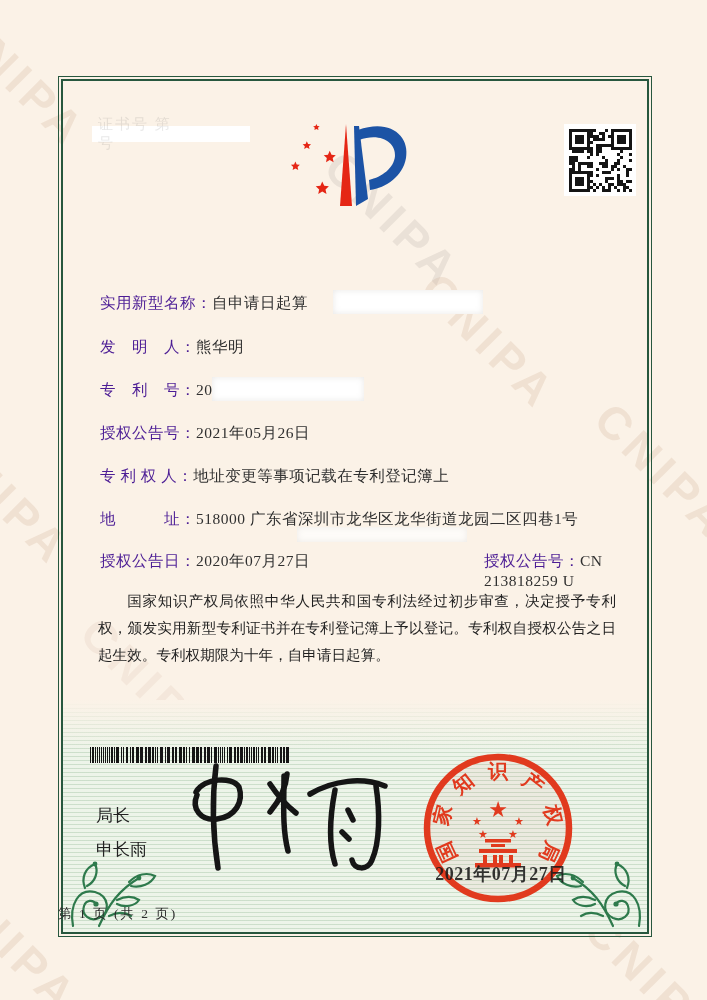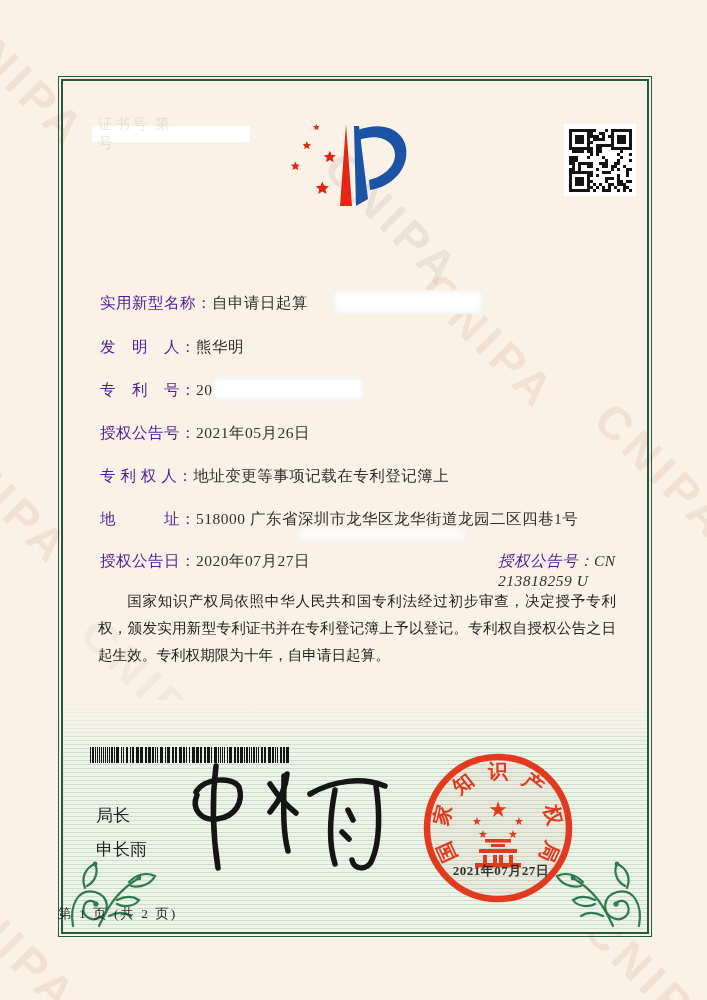--- a/index.html
+++ b/index.html
@@ -49,39 +49,39 @@
     position:absolute; left:0; top:210px; width:707px; text-align:center;
     font-size:37px; font-weight:bold; letter-spacing:7px; color:#141414;
   }
   
   .row{position:absolute; left:100px; width:520px; font-size:15.5px; color:#303030; letter-spacing:0.5px;}
   .row .lbl{color:#4c1d95;}
   .redact{position:absolute; background:#ffffff; box-shadow:inset 0 0 6px rgba(190,185,180,0.35);}
   .r-name{left:333px; top:290px; width:150px; height:24px;}
   .r-patno{left:212px; top:377px; width:152px; height:24px;}
   .r-addr{left:297px; top:527px; width:170px; height:15px; opacity:.75;}
-  .grant-no{position:absolute; left:398px; top:0;font-style:italic;}
+  .grant-no{position:absolute; left:384px; top:0;}
   
   .bodytext{
     position:absolute; left:98px; top:588px; width:518px;
     font-size:14.6px; line-height:1.86; color:#1f1f1f; text-align:justify;
   }
   .bodytext p{margin:0; text-indent:2em;}
   
   .barcode{position:absolute; left:90px; top:747px; width:210px; height:16px; display:flex; align-items:stretch;}
   .barcode i{display:block; background:#151515;}
   
   .sig-title{position:absolute; left:96px; top:804px; font-size:17px; color:#222; font-family:"Liberation Sans", sans-serif;}
   .sig-name{position:absolute; left:96px; top:838px; font-size:17px; color:#222; font-family:"Liberation Sans", sans-serif;}
   .sig-svg{position:absolute; left:182px; top:760px; width:215px; height:115px;}
   
   .seal{position:absolute; left:421px; top:751px; width:154px; height:154px;}
   .seal-date{
     position:absolute; left:426px; top:862px; width:150px; text-align:center;
-    font-size:13px; color:rgba(25,25,25,0.88); letter-spacing:0.5px; font-weight:bold;
+    font-size:18px; color:rgba(25,25,25,0.88); letter-spacing:0.5px; font-weight:bold;
   }
   
   .pageinfo{position:absolute; left:58px; top:905px; width:592px; text-align:left; font-size:13.5px; letter-spacing:2px; color:#2c2c2c;}
   .footnote{
     position:absolute; left:256px; top:938px; width:196px; height:30px; background:#fffdf9;
     display:flex; align-items:center; justify-content:center;
     font-size:14.5px; letter-spacing:3px; color:#333;
   }
 </style>
 </head>

